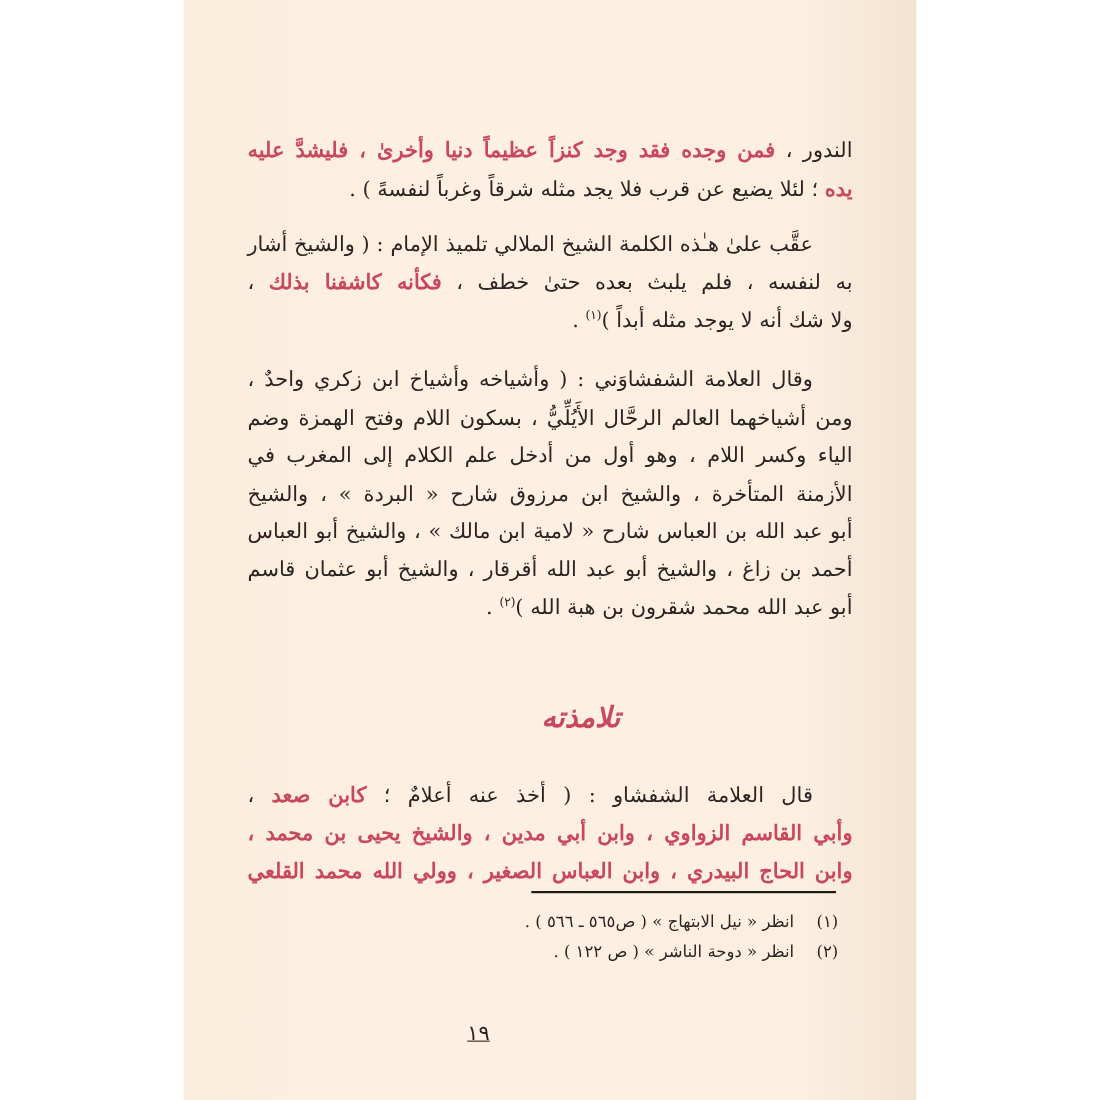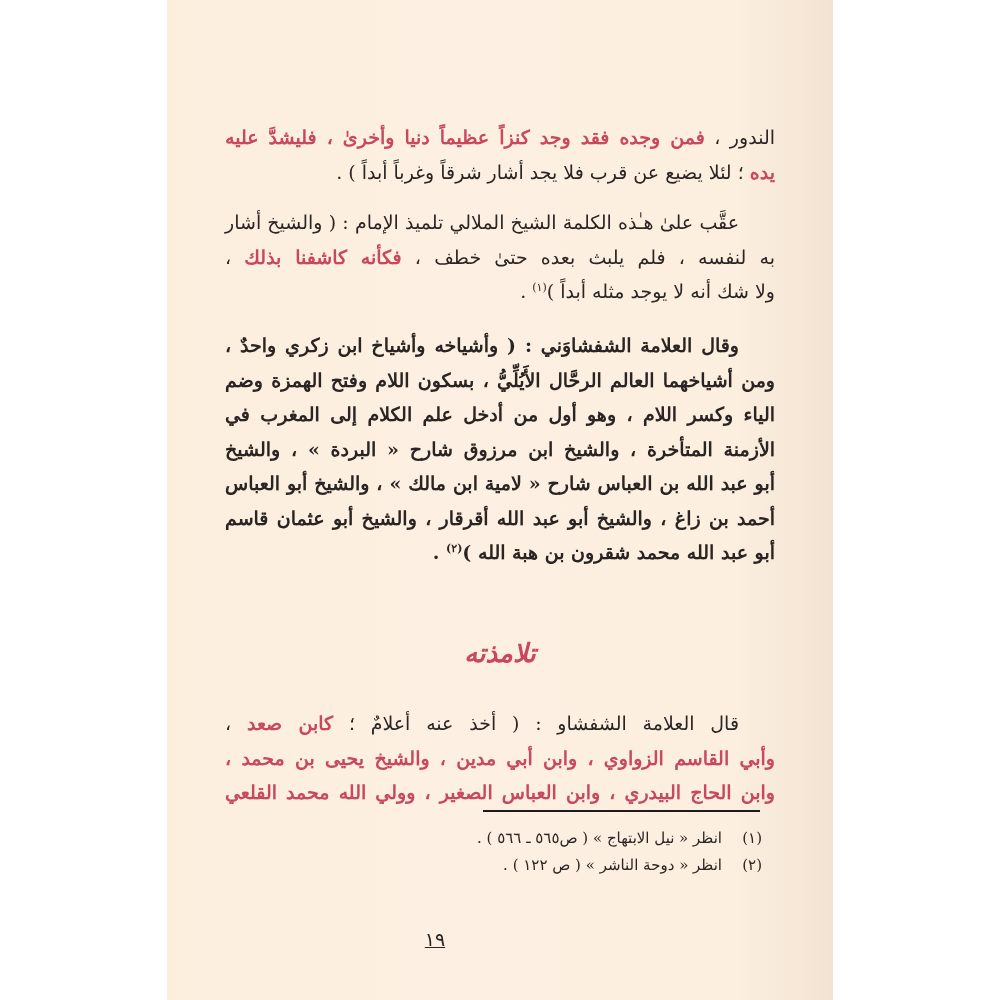--- a/index.html
+++ b/index.html
@@ -18,20 +18,21 @@
   }
   .line { display: block; white-space: nowrap; text-align: justify; text-align-last: justify; }
   .line.last { text-align-last: right; }
   .line.indent { padding-right: 36px; }
   .red { color: #c8485e; font-weight: bold; }
   .sup { font-size: 11px; vertical-align: super; line-height: 0; }
   .heading {
     position: absolute; top: 638px; left: 0; width: 666px; text-align: center;
     color: #c8485e; font-style: italic; font-weight: bold; font-size: 26px; direction: rtl;
     font-family: "DejaVu Sans", sans-serif;
+    padding-left: 28px;
   }
   .rule {
     position: absolute; left: 316px; top: 810px; width: 277px; height: 2px; background: #1e1a18;
   }
   .footnotes {
     position: absolute; left: 233px; top: 825px; width: 362px;
     direction: rtl; text-align: right; color: #2a2422; font-size: 15px; line-height: 27px;
   }
   .fn-num { display: inline-block; width: 40px; }
   .page-number {
@@ -39,30 +40,30 @@
     font-family: "DejaVu Sans", sans-serif; font-size: 19px; color: #2a2422; text-decoration: underline;
   }
 </style>
 </head>
 <body>
 
 <div class="page">
 
   <div class="text-block" style="top:88px;">
     <span class="line"><span>الندور ، </span><span class="red">فمن وجده فقد وجد كنزاً عظيماً دنيا وأخرىٰ ، فليشدَّ عليه</span></span>
-    <span class="line last"><span class="red">يده</span><span> ؛ لئلا يضيع عن قرب فلا يجد أشار شرقاً وغرباً أبداً ) .</span></span>
+    <span class="line last"><span class="red">يده</span><span> ؛ لئلا يضيع عن قرب فلا يجد مثله شرقاً وغرباً لنفسهً ) .</span></span>
   </div>
 
   <div class="text-block" style="top:173px;">
     <span class="line indent">عقَّب علىٰ هـٰذه الكلمة الشيخ الملالي تلميذ الإمام : ( والشيخ أشار</span>
     <span class="line"><span>به لنفسه ، فلم يلبث بعده حتىٰ خطف ، </span><span class="red">فكأنه كاشفنا بذلك</span><span> ،</span></span>
     <span class="line last"><span>ولا شك أنه لا يوجد مثله أبداً )</span><span class="sup">(١)</span><span> .</span></span>
   </div>
 
-  <div class="text-block" style="top:296px;font-weight:bold;">
+  <div class="text-block" style="top:296px;">
     <span class="line indent">وقال العلامة الشفشاوَني : ( وأشياخه وأشياخ ابن زكري واحدٌ ،</span>
     <span class="line">ومن أشياخهما العالم الرحَّال الأَيُلِّيُّ ، بسكون اللام وفتح الهمزة وضم</span>
     <span class="line">الياء وكسر اللام ، وهو أول من أدخل علم الكلام إلى المغرب في</span>
     <span class="line">الأزمنة المتأخرة ، والشيخ ابن مرزوق شارح « البردة » ، والشيخ</span>
     <span class="line">أبو عبد الله بن العباس شارح « لامية ابن مالك » ، والشيخ أبو العباس</span>
     <span class="line">أحمد بن زاغ ، والشيخ أبو عبد الله أقرقار ، والشيخ أبو عثمان قاسم</span>
     <span class="line last"><span>أبو عبد الله محمد شقرون بن هبة الله )</span><span class="sup">(٢)</span><span> .</span></span>
   </div>
 
   <div class="heading">تلامذته</div>

